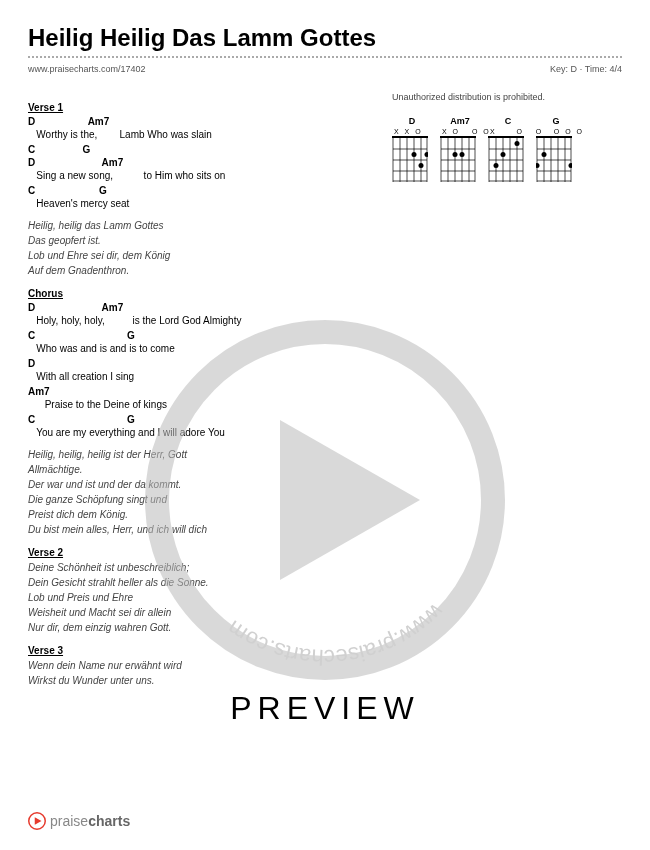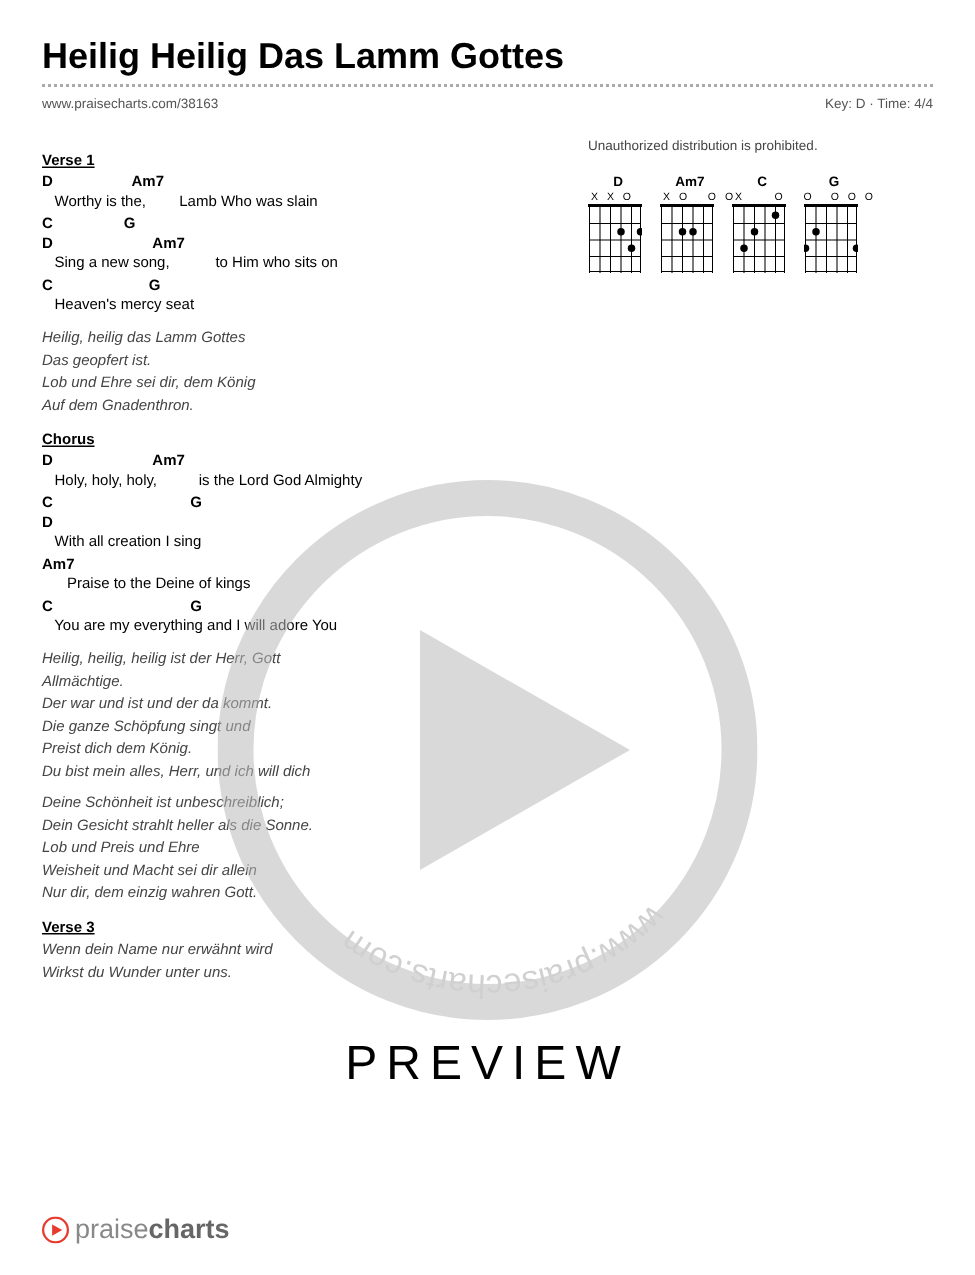--- a/index.html
+++ b/index.html
@@ -130,34 +130,34 @@
     left: 28px;
     display: flex;
     align-items: center;
     gap: 4px;
   }
   .footer-icon {
     width: 18px;
     height: 18px;
   }
   .footer-text {
-    font-size: 18px;
+    font-size: 14px;
     color: #888;
     font-weight: 300;
   }
   .footer-text b { color: #666; font-weight: 600; }
 </style>
 </head>
 <body>
 
 <div class="page">
   <h1 class="title">Heilig Heilig Das Lamm Gottes</h1>
   <div class="dotted-line"></div>
   <div class="meta-row">
-    <span>www.praisecharts.com/38163</span>
+    <span>www.praisecharts.com/17402</span>
     <span>Key: D · Time: 4/4</span>
   </div>
 
   <div class="columns">
     <div class="col-left">
 
       <div class="section-label">Verse 1</div>
       <div class="chord-line">D                   Am7</div>
       <div class="lyric-line">   Worthy is the,        Lamb Who was slain</div>
       <div class="chord-line">C                 G</div>
@@ -167,33 +167,35 @@
       <div class="lyric-line">   Heaven's mercy seat</div>
       <div class="translation" style="white-space:pre-line">Heilig, heilig das Lamm Gottes
 Das geopfert ist.
 Lob und Ehre sei dir, dem König
 Auf dem Gnadenthron.</div>
 
       <div class="section-label">Chorus</div>
       <div class="chord-line">D                        Am7</div>
       <div class="lyric-line">   Holy, holy, holy,          is the Lord God Almighty</div>
       <div class="chord-line">C                                 G</div>
+      <div class="lyric-line">   Who was and is and is to come</div>
       <div class="chord-line">D</div>
       <div class="lyric-line">   With all creation I sing</div>
       <div class="chord-line">Am7</div>
       <div class="lyric-line">      Praise to the Deine of kings</div>
       <div class="chord-line">C                                 G</div>
       <div class="lyric-line">   You are my everything and I will adore You</div>
       <div class="translation" style="white-space:pre-line">Heilig, heilig, heilig ist der Herr, Gott
 Allmächtige.
 Der war und ist und der da kommt.
 Die ganze Schöpfung singt und
 Preist dich dem König.
 Du bist mein alles, Herr, und ich will dich</div>
 
+      <div class="section-label">Verse 2</div>
       <div class="translation" style="white-space:pre-line;margin-top:2px">Deine Schönheit ist unbeschreiblich;
 Dein Gesicht strahlt heller als die Sonne.
 Lob und Preis und Ehre
 Weisheit und Macht sei dir allein
 Nur dir, dem einzig wahren Gott.</div>
 
       <div class="section-label">Verse 3</div>
       <div class="translation" style="white-space:pre-line;margin-top:2px">Wenn dein Name nur erwähnt wird
 Wirkst du Wunder unter uns.</div>
     </div>

